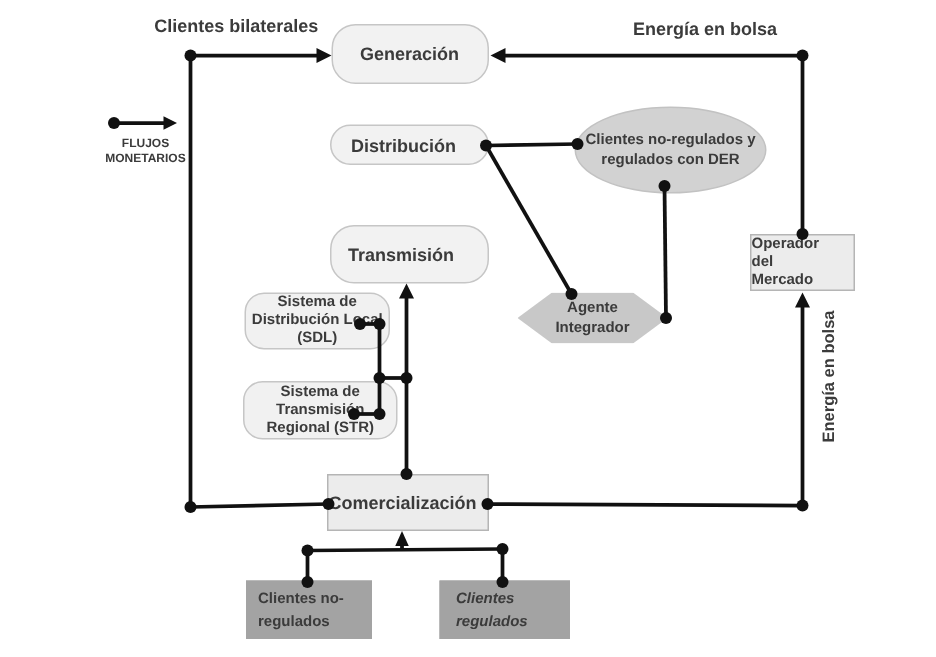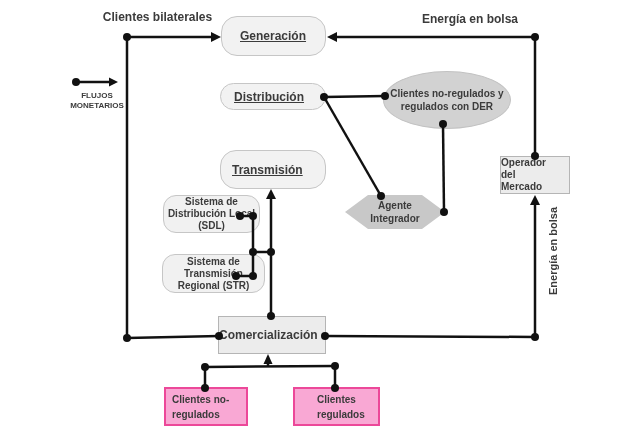--- a/index.html
+++ b/index.html
@@ -3,43 +3,43 @@
 <meta charset="utf-8">
 <style>
   html,body { margin:0; padding:0; background:#ffffff; }
   #stage {
     position:relative; width:624px; height:438px; background:#ffffff;
     font-family:"Liberation Sans", sans-serif; color:#3b3b3b; overflow:hidden;
   }
   .node { position:absolute; box-sizing:border-box; display:flex; align-items:center;
           font-weight:bold; color:#3b3b3b; z-index:1; }
   .multiline { white-space:pre-line; }
-  .rbox { background:#f2f2f2; border:1px solid #c6c6c6; border-radius:16px; font-size:12px;text-decoration:underline; }
+  .rbox { background:#f2f2f2; border:1px solid #c6c6c6; border-radius:16px; font-size:12px; }
   .rbox-sm { background:#f1f1f1; border:1px solid #c6c6c6; border-radius:13px; font-size:10px;
              line-height:12px; justify-content:center; text-align:center;margin-left:20px; }
   .rect { background:#ececec; border:1px solid #b5b5b5; }
-  .client { background:#f9a8d4; border:2px solid #ec4899; font-size:10px; line-height:15px; }
+  .client { background:#a3a3a3; border:2px solid #a3a3a3; font-size:10px; line-height:15px; }
   .lbl { position:absolute; font-weight:bold; color:#3b3b3b; z-index:1; text-align:center; }
   #generacion      { left:221px; top:16px;  width:105px; height:40px; padding-left:18px; }
   #distribucion    { left:220px; top:83px;  width:106px; height:27px; padding-left:13px; }
   #transmision     { left:220px; top:150px; width:106px; height:39px; padding-left:11px; }
   #sdl             { left:143px; top:195px; width:97px;  height:38px; }
   #str             { left:142px; top:254px; width:103px; height:39px; }
   #comercializacion{ left:218px; top:316px; width:108px; height:38px; 
                      font-size:12px; font-weight:bold; }
   #operador        { left:500px; top:156px; width:70px; height:38px; font-size:10px;
                      line-height:12px; padding-left:0; font-weight:bold; }
   #ellipse-der     { left:383px; top:71px; width:128px; height:58px; border-radius:50%;
                      background:#d2d2d2; border:1px solid #c2c2c2; justify-content:center;
                      text-align:center; font-size:10px; line-height:13px; }
   #hex-agente      { left:345px; top:195px; width:100px; height:34px; background:#c8c8c8;
                      clip-path:polygon(0% 50%, 23% 0%, 77% 0%, 100% 50%, 77% 100%, 23% 100%);
                      justify-content:center; text-align:center; font-size:10px; line-height:13px; }
   #clientes-no-reg { left:164px; top:387px; width:84px; height:39px; padding-left:6px; }
-  #clientes-reg    { left:293px; top:387px; width:87px; height:39px; padding-left:22px; }
+  #clientes-reg    { left:293px; top:387px; width:87px; height:39px; padding-left:9px;font-style:italic; }
   #lbl-contratos   { left:90px;  top:10px; width:135px; font-size:12px; }
   #lbl-energia-top { left:418px; top:12px; width:104px; font-size:12px; }
   #lbl-flujos      { left:58px;  top:91px; width:78px; font-size:8px; line-height:10px; }
   #lbl-energia-right { left:478px; top:245px; width:150px; font-size:11px;
                        transform:rotate(-90deg); }
   svg.overlay { position:absolute; left:0; top:0; z-index:5; pointer-events:none; }
   svg.overlay line { stroke:#111111; stroke-width:2.5; }
   svg.overlay circle { fill:#111111; }
   svg.overlay polygon { fill:#111111; }
 </style>

